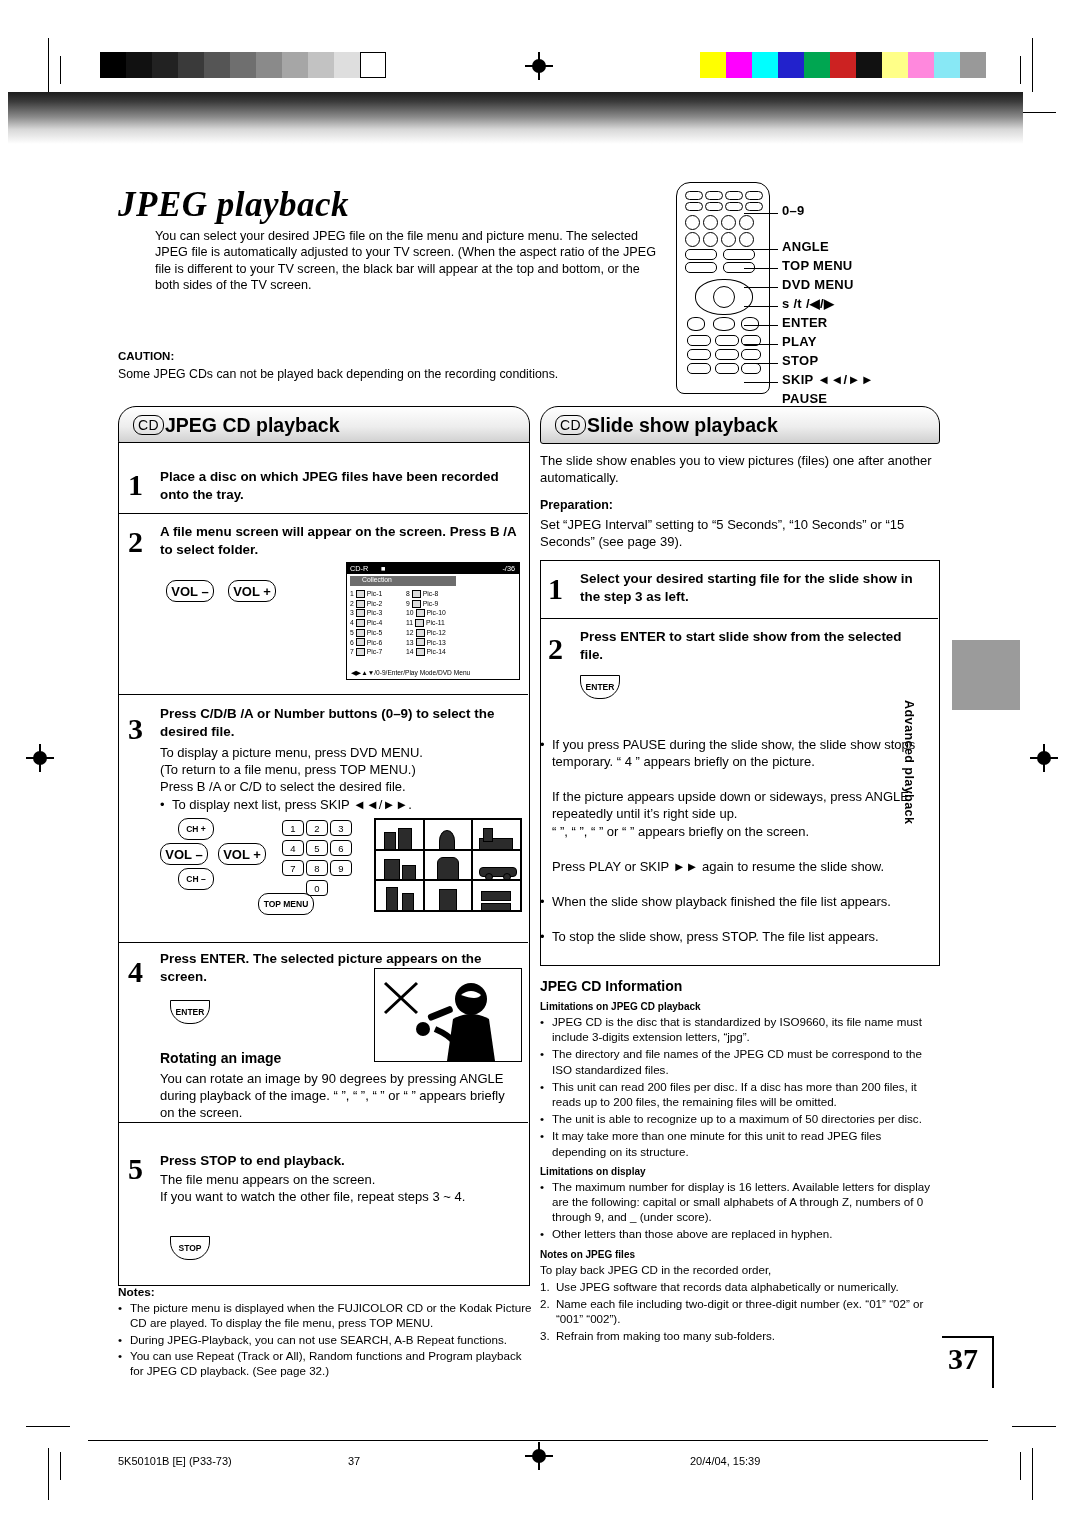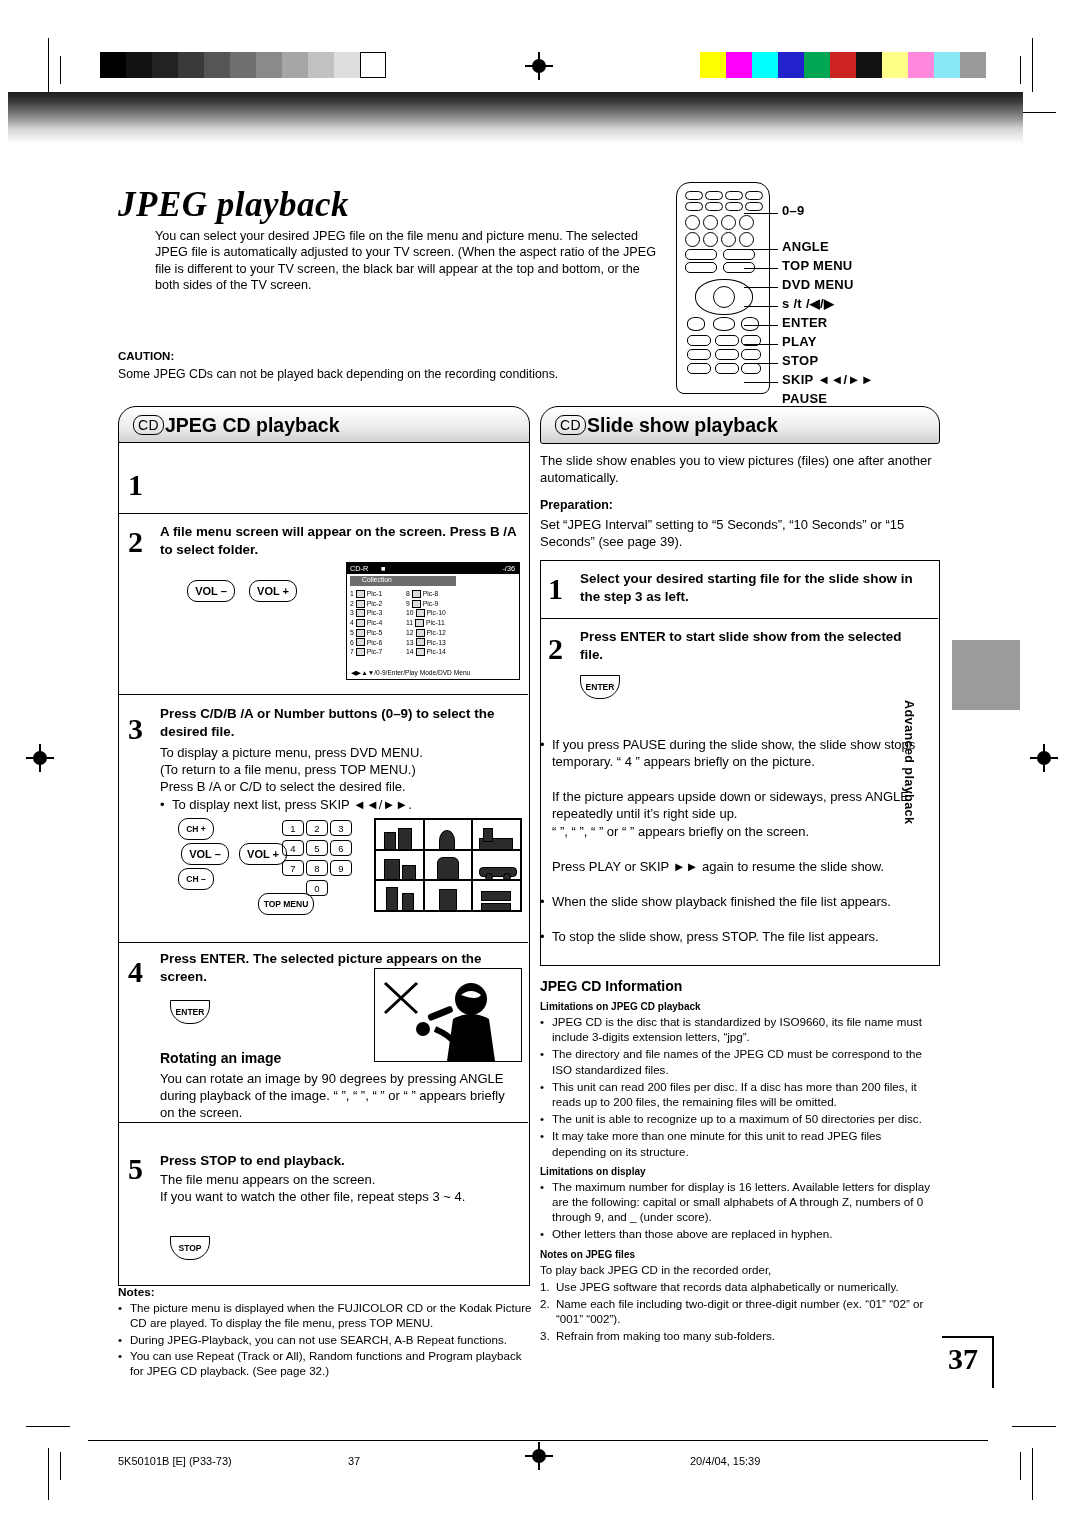--- a/index.html
+++ b/index.html
@@ -40,22 +40,22 @@
   .pill .cd{position:absolute;left:14px;top:8px;font-size:14px;border:1px solid #000;border-radius:9px;padding:1px 4px;letter-spacing:.5px;}
   .pill .ptxt{position:absolute;left:46px;top:7px;font-size:19.5px;font-weight:bold;}
 
   
   .box{position:absolute;border:1.2px solid #000;background:#fff;}
   .stepnum{position:absolute;font-size:30px;font-weight:bold;font-family:"Liberation Serif",serif;}
   .stept{position:absolute;font-size:13.4px;font-weight:bold;line-height:17.5px;}
   .bodyt{position:absolute;font-size:13px;line-height:17px;}
 
   
-  .volbtn{position:absolute;width:46px;height:20px;border:1.4px solid #000;border-radius:10px;font-size:11px;font-weight:bold;
-          display:flex;align-items:center;justify-content:center;background:#fff;margin-left:21px;}
+  .volbtn{position:absolute;width:46px;height:20px;border:1.4px solid #000;border-radius:10px;font-size:13px;font-weight:bold;
+          display:flex;align-items:center;justify-content:center;background:#fff;}
   .keycap{position:absolute;width:20px;height:14px;border:1.1px solid #000;border-radius:4px;font-size:9.5px;display:flex;align-items:center;justify-content:center;}
   .roundcap{position:absolute;width:34px;height:20px;border:1.3px solid #000;border-radius:10px;font-size:8.5px;font-weight:bold;display:flex;align-items:center;justify-content:center;}
 
   
   .screen{position:absolute;left:346px;top:562px;width:172px;height:116px;border:1.3px solid #000;background:#fff;}
   .screen .bar{position:absolute;left:0;top:0;width:100%;height:11px;background:#000;color:#fff;font-size:7.3px;}
   .screen .bar span{position:absolute;top:1px;}
   .screen .coll{position:absolute;left:3px;top:13px;width:94px;height:10px;background:#6d6d6d;color:#fff;font-size:6.8px;padding-left:12px;}
   .flist{position:absolute;left:3px;top:26px;width:166px;font-size:6.8px;line-height:9.7px;}
   .flist .row{display:flex;}
@@ -229,20 +229,21 @@
   <div class="rlabel" style="left:782px;top:372px;">SKIP ◄◄/►►</div>
   <div class="rlabel" style="left:782px;top:391px;">PAUSE</div>
 
   <div class="pill" style="left:118px;top:406px;width:410px;">
     <div class="cd">CD</div>
     <div class="ptxt">JPEG CD playback</div>
   </div>
   <div class="box" style="left:118px;top:442px;width:410px;height:842px;"></div>
 
   <div class="stepnum" style="left:128px;top:468px;">1</div>
+  <div class="stept" style="left:160px;top:468px;width:360px;">Place a disc on which JPEG files have been recorded onto the tray.</div>
   <div class="hr" style="left:118px;top:513px;width:410px;"></div>
 
   <div class="stepnum" style="left:128px;top:525px;">2</div>
   <div class="stept" style="left:160px;top:523px;width:360px;">A file menu screen will appear on the screen. Press B /A  to select folder.</div>
 
   <div class="volbtn" style="left:166px;top:580px;">VOL –</div>
   <div class="volbtn" style="left:228px;top:580px;">VOL +</div>
 
   <div class="screen">
     <div class="bar">

